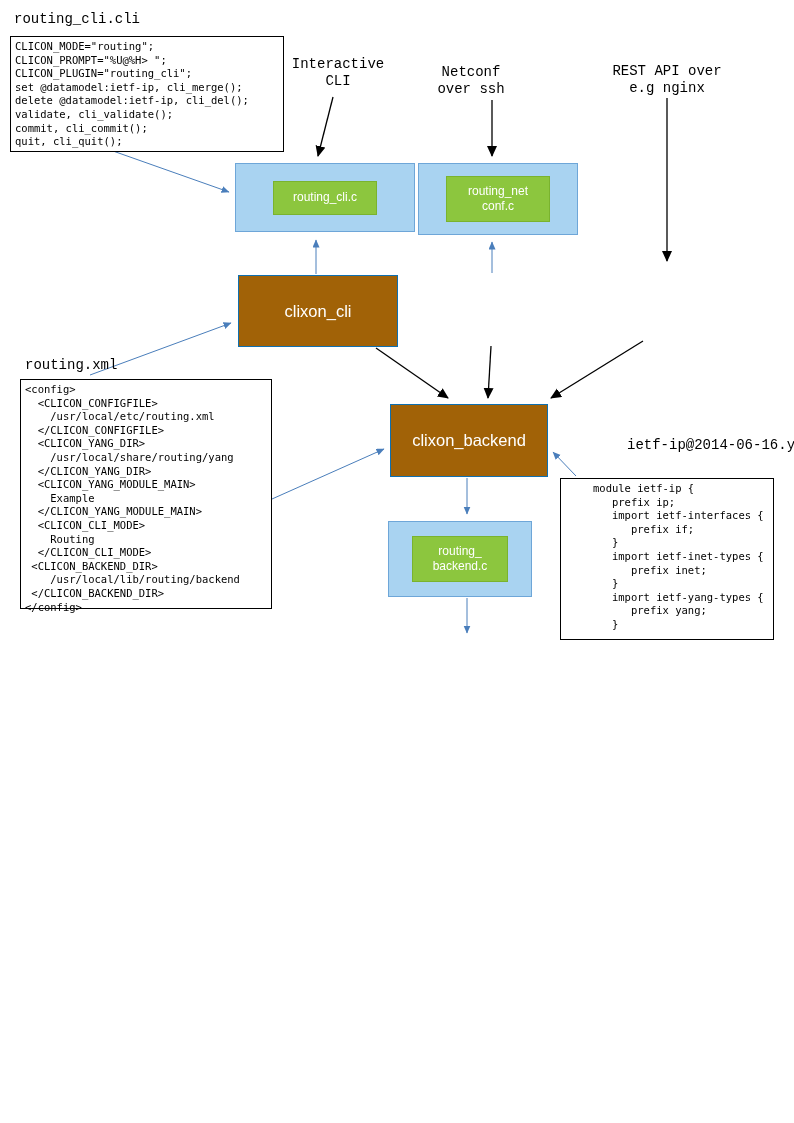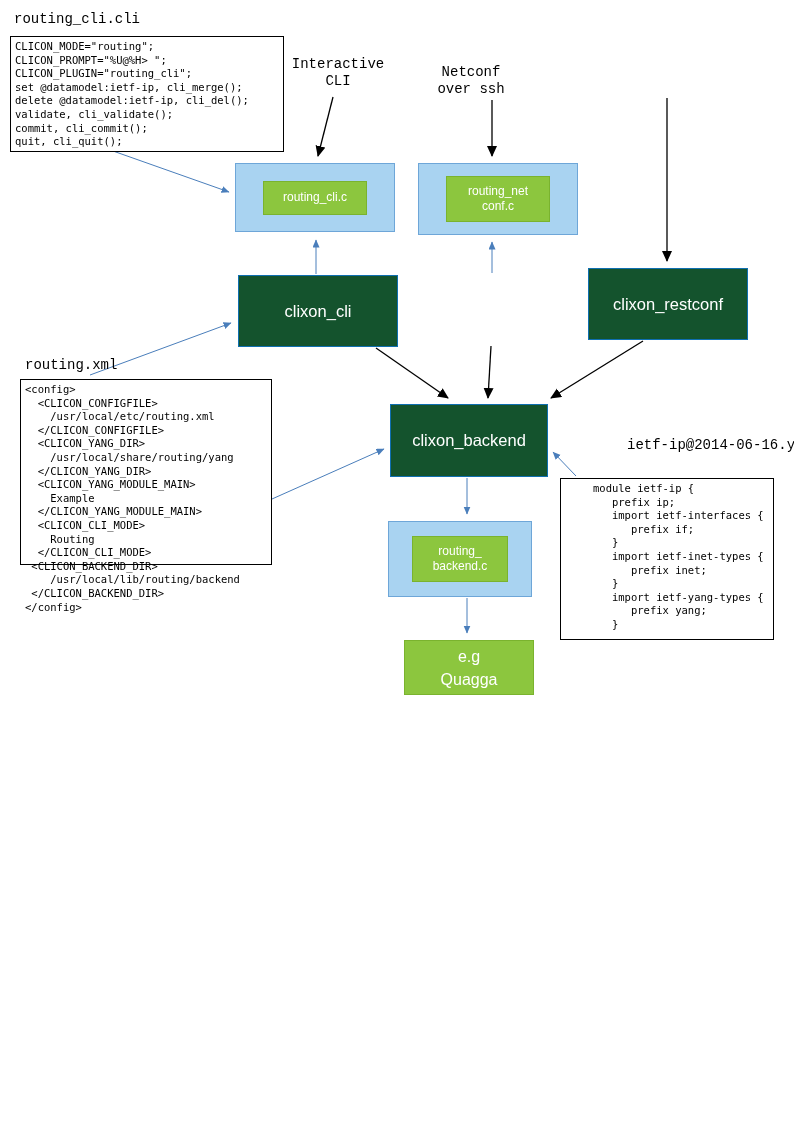--- a/index.html
+++ b/index.html
@@ -10,39 +10,39 @@
 
   .file-title { position:absolute; font-family:"Liberation Mono", monospace; font-size:14px; white-space:pre; }
   #cli-title  { left:14px;  top:11px; }
   #xml-title  { left:25px;  top:357px; }
   #yang-title { left:579px; top:437px;margin-left:48px; }
 
   .codebox { position:absolute; border:1px solid #000; background:#fff;
              font-family:"DejaVu Sans Mono", monospace; font-size:10.5px;
              line-height:13.6px; white-space:pre; padding:3px 4px; }
   #cli-code  { left:10px;  top:36px;  width:274px; height:116px; }
-  #xml-code  { left:20px;  top:379px; width:252px; height:186px; }
+  #xml-code  { left:20px;  top:379px; width:252px; height:230px; }
   #yang-code { left:560px; top:478px; width:214px; height:162px;padding-left:32px; }
 
   .annot { position:absolute; font-family:"Liberation Mono", monospace; font-size:14px;
            line-height:17px; text-align:center; white-space:pre-line; }
   #annot-cli     { left:288px; top:56px; width:100px; }
   #annot-netconf { left:428px; top:64px; width:86px;  }
   #annot-rest    { left:608px; top:63px; width:118px; }
 
   .node { position:absolute; display:flex; align-items:center; justify-content:center; }
-  .node-dark  { background:#14532d; border:1px solid #0f6fb0; color:#fff; font-size:16.5px; }
+  .node-dark  { background:#a16207; border:1px solid #0f6fb0; color:#fff; font-size:16.5px; }
   .node-light { background:#a9d3f1; border:1px solid #6ea6d8; }
   .inner-green { background:#8cc63e; border:1px solid #7ab32e; color:#fff; font-size:12px;
                  line-height:15px; text-align:center; white-space:pre-line;
                  display:flex; align-items:center; justify-content:center; }
   .node-green { background:#8cc63e; border:1px solid #7ab32e; color:#fff; font-size:16px;
                 line-height:23px; text-align:center; white-space:pre-line; }
 
-  #node-routing-cli-c     { left:235px; top:163px; width:160px; height:69px;align-items:center; }
+  #node-routing-cli-c     { left:235px; top:163px; width:180px; height:69px;align-items:center; }
   #node-routing-cli-c .inner-green { width:104px; height:34px; }
   #node-routing-netconf-c { left:418px; top:163px; width:160px; height:72px; }
   #node-routing-netconf-c .inner-green { width:104px; height:46px; }
   #node-clixon-cli        { left:238px; top:275px; width:160px; height:72px; }
   #node-clixon-netconf    { left:415px; top:274px; width:155px; height:71px; }
   #node-clixon-restconf   { left:588px; top:268px; width:160px; height:72px; }
   #node-clixon-backend    { left:390px; top:404px; width:158px; height:73px; }
   #node-routing-backend-c { left:388px; top:521px; width:144px; height:76px; }
   #node-routing-backend-c .inner-green { width:96px; height:46px; }
   #node-quagga            { left:404px; top:640px; width:130px; height:55px; }
@@ -119,42 +119,37 @@
       prefix inet;
    }
    import ietf-yang-types {
       prefix yang;
    }</pre>
 
   <div class="annot" id="annot-cli">Interactive
 CLI</div>
   <div class="annot" id="annot-netconf">Netconf
 over ssh</div>
+  <div class="annot" id="annot-rest">REST API over
+e.g nginx</div>
 
   <div class="node node-light" id="node-routing-cli-c">
     <div class="inner-green">routing_cli.c</div>
   </div>
   <div class="node node-light" id="node-routing-netconf-c">
     <div class="inner-green">routing_net
 conf.c</div>
   </div>
 
   <div class="node node-dark" id="node-clixon-cli">
     <span class="node-label">clixon_cli</span>
   </div>
-  <div class="node node-dark" id="node-clixon-restconf">
-    <span class="node-label">clixon_restconf</span>
-  </div>
   <div class="node node-dark" id="node-clixon-backend">
     <span class="node-label">clixon_backend</span>
   </div>
 
   <div class="node node-light" id="node-routing-backend-c">
     <div class="inner-green">routing_
 backend.c</div>
   </div>
 
-  <div class="node node-green" id="node-quagga">
-    <span class="node-label">e.g
-Quagga</span>
-  </div>
 
 </div>
 
 </body></html>

